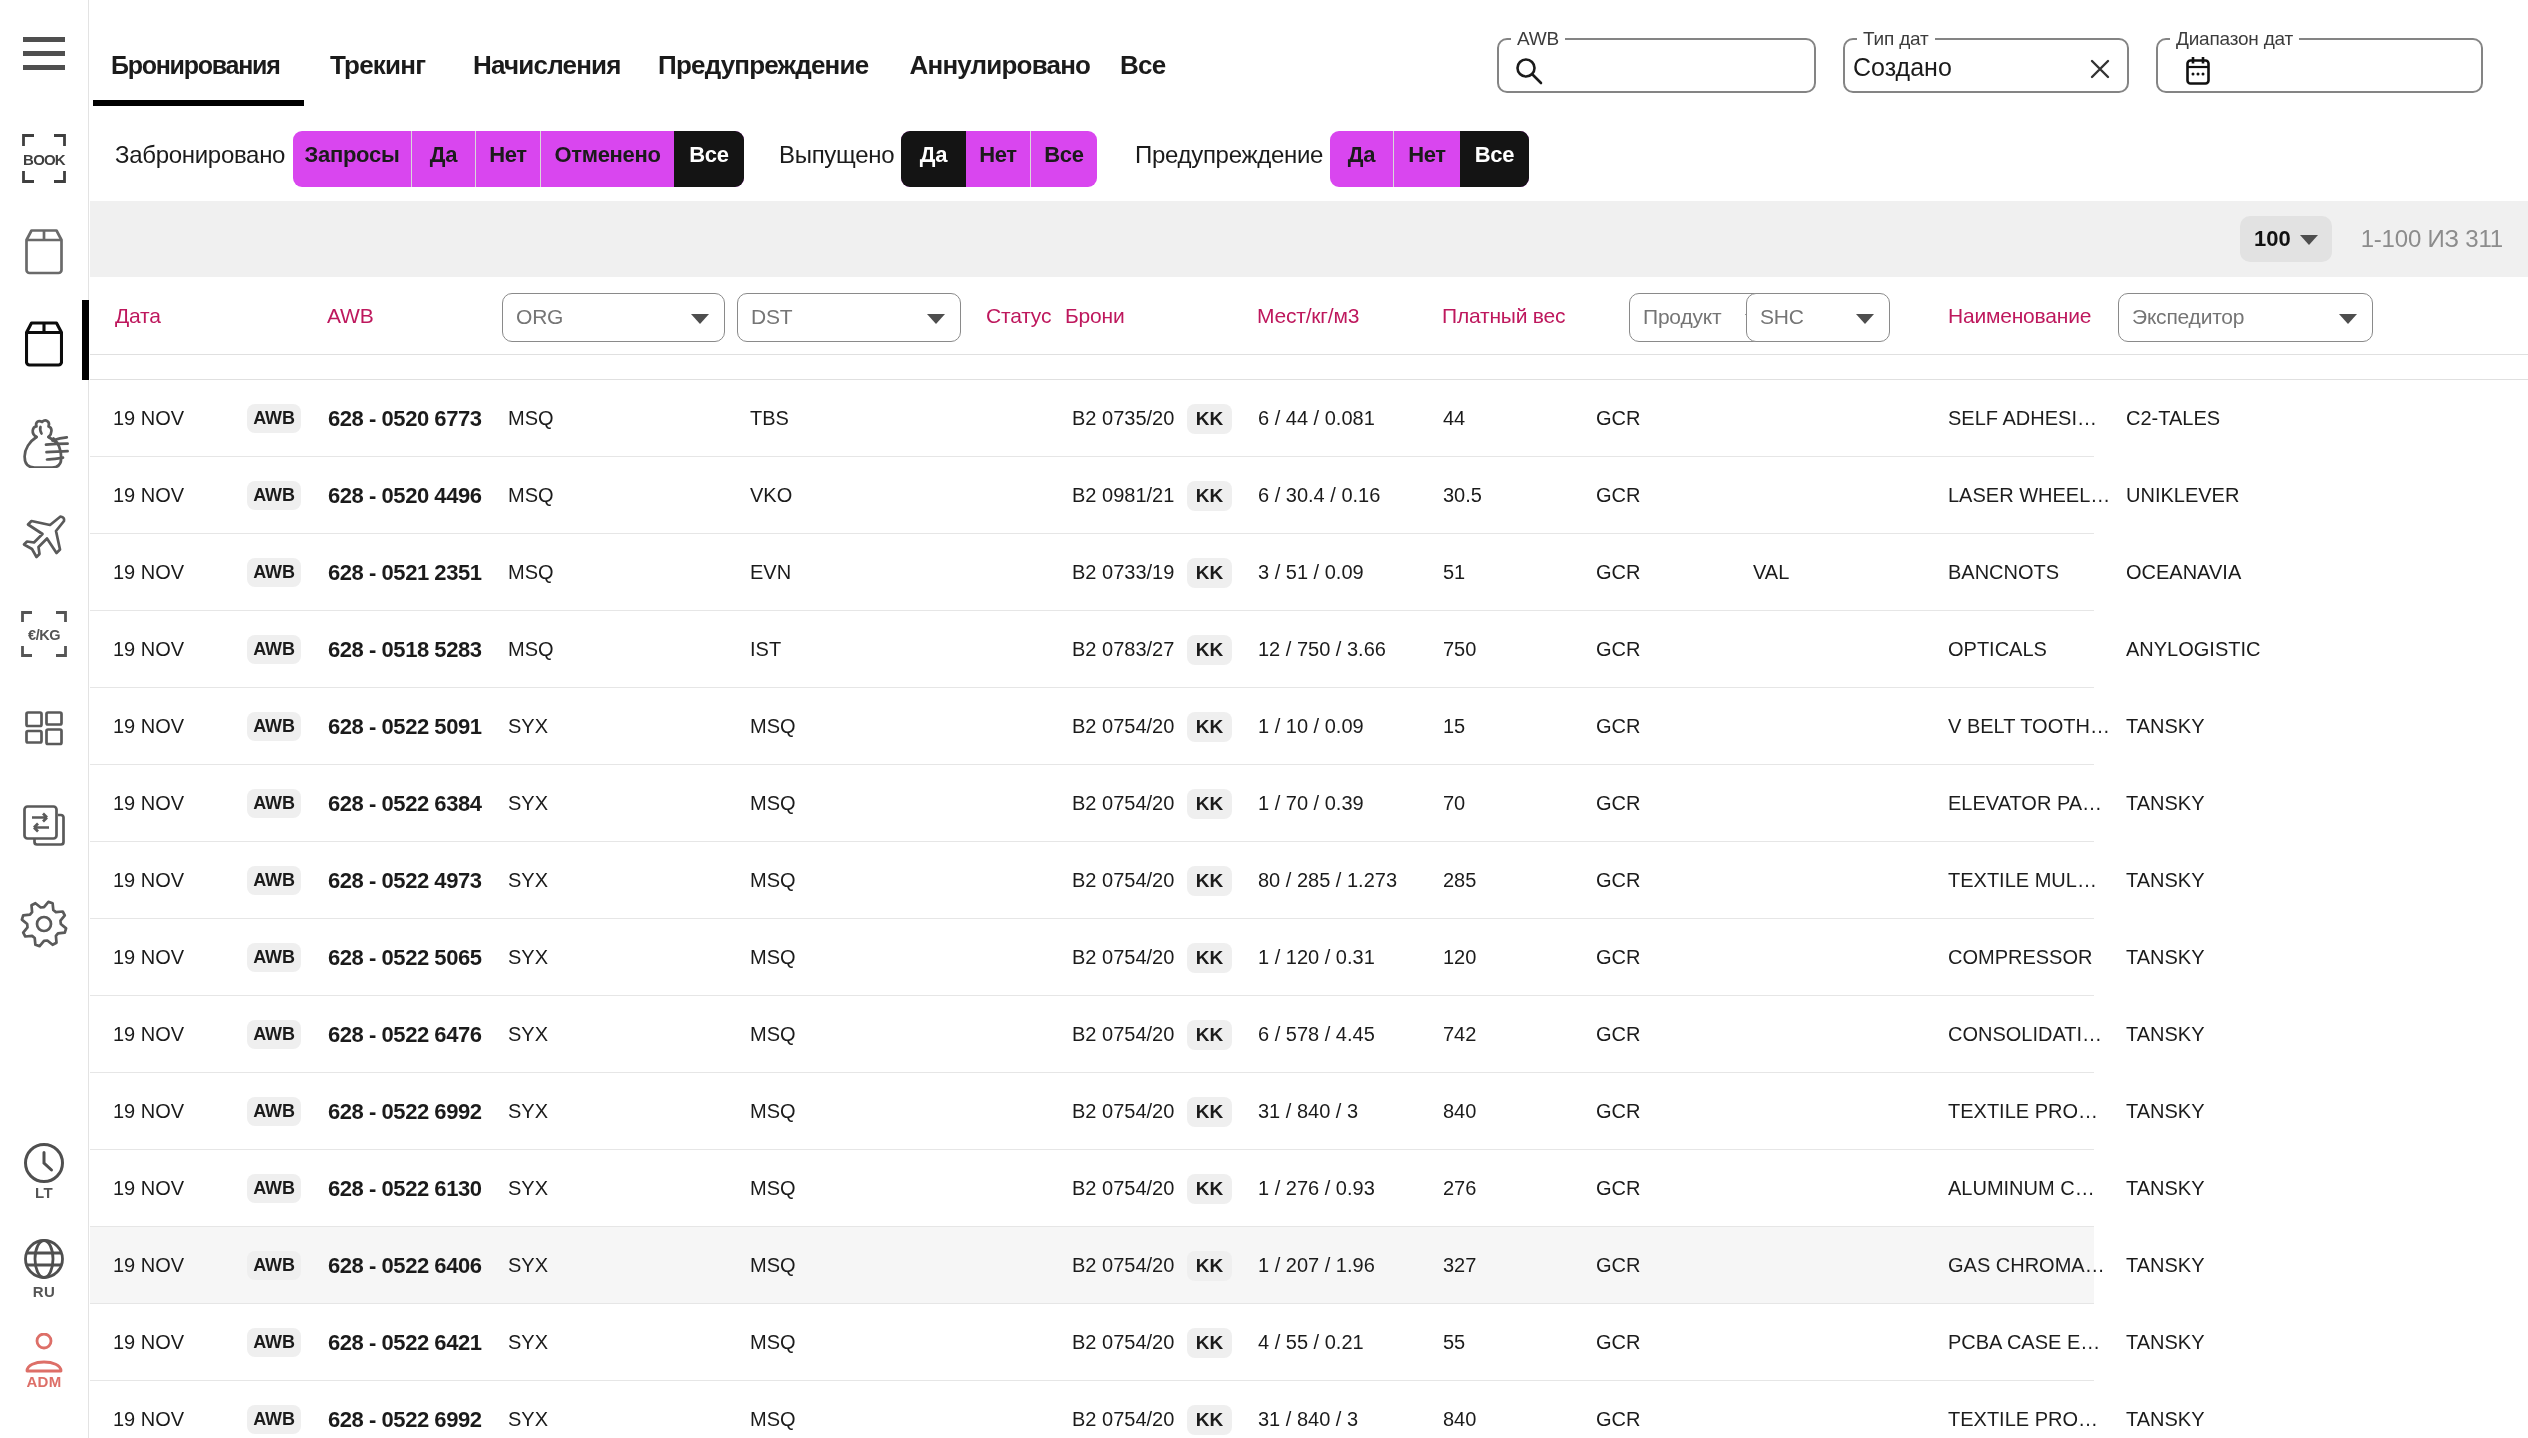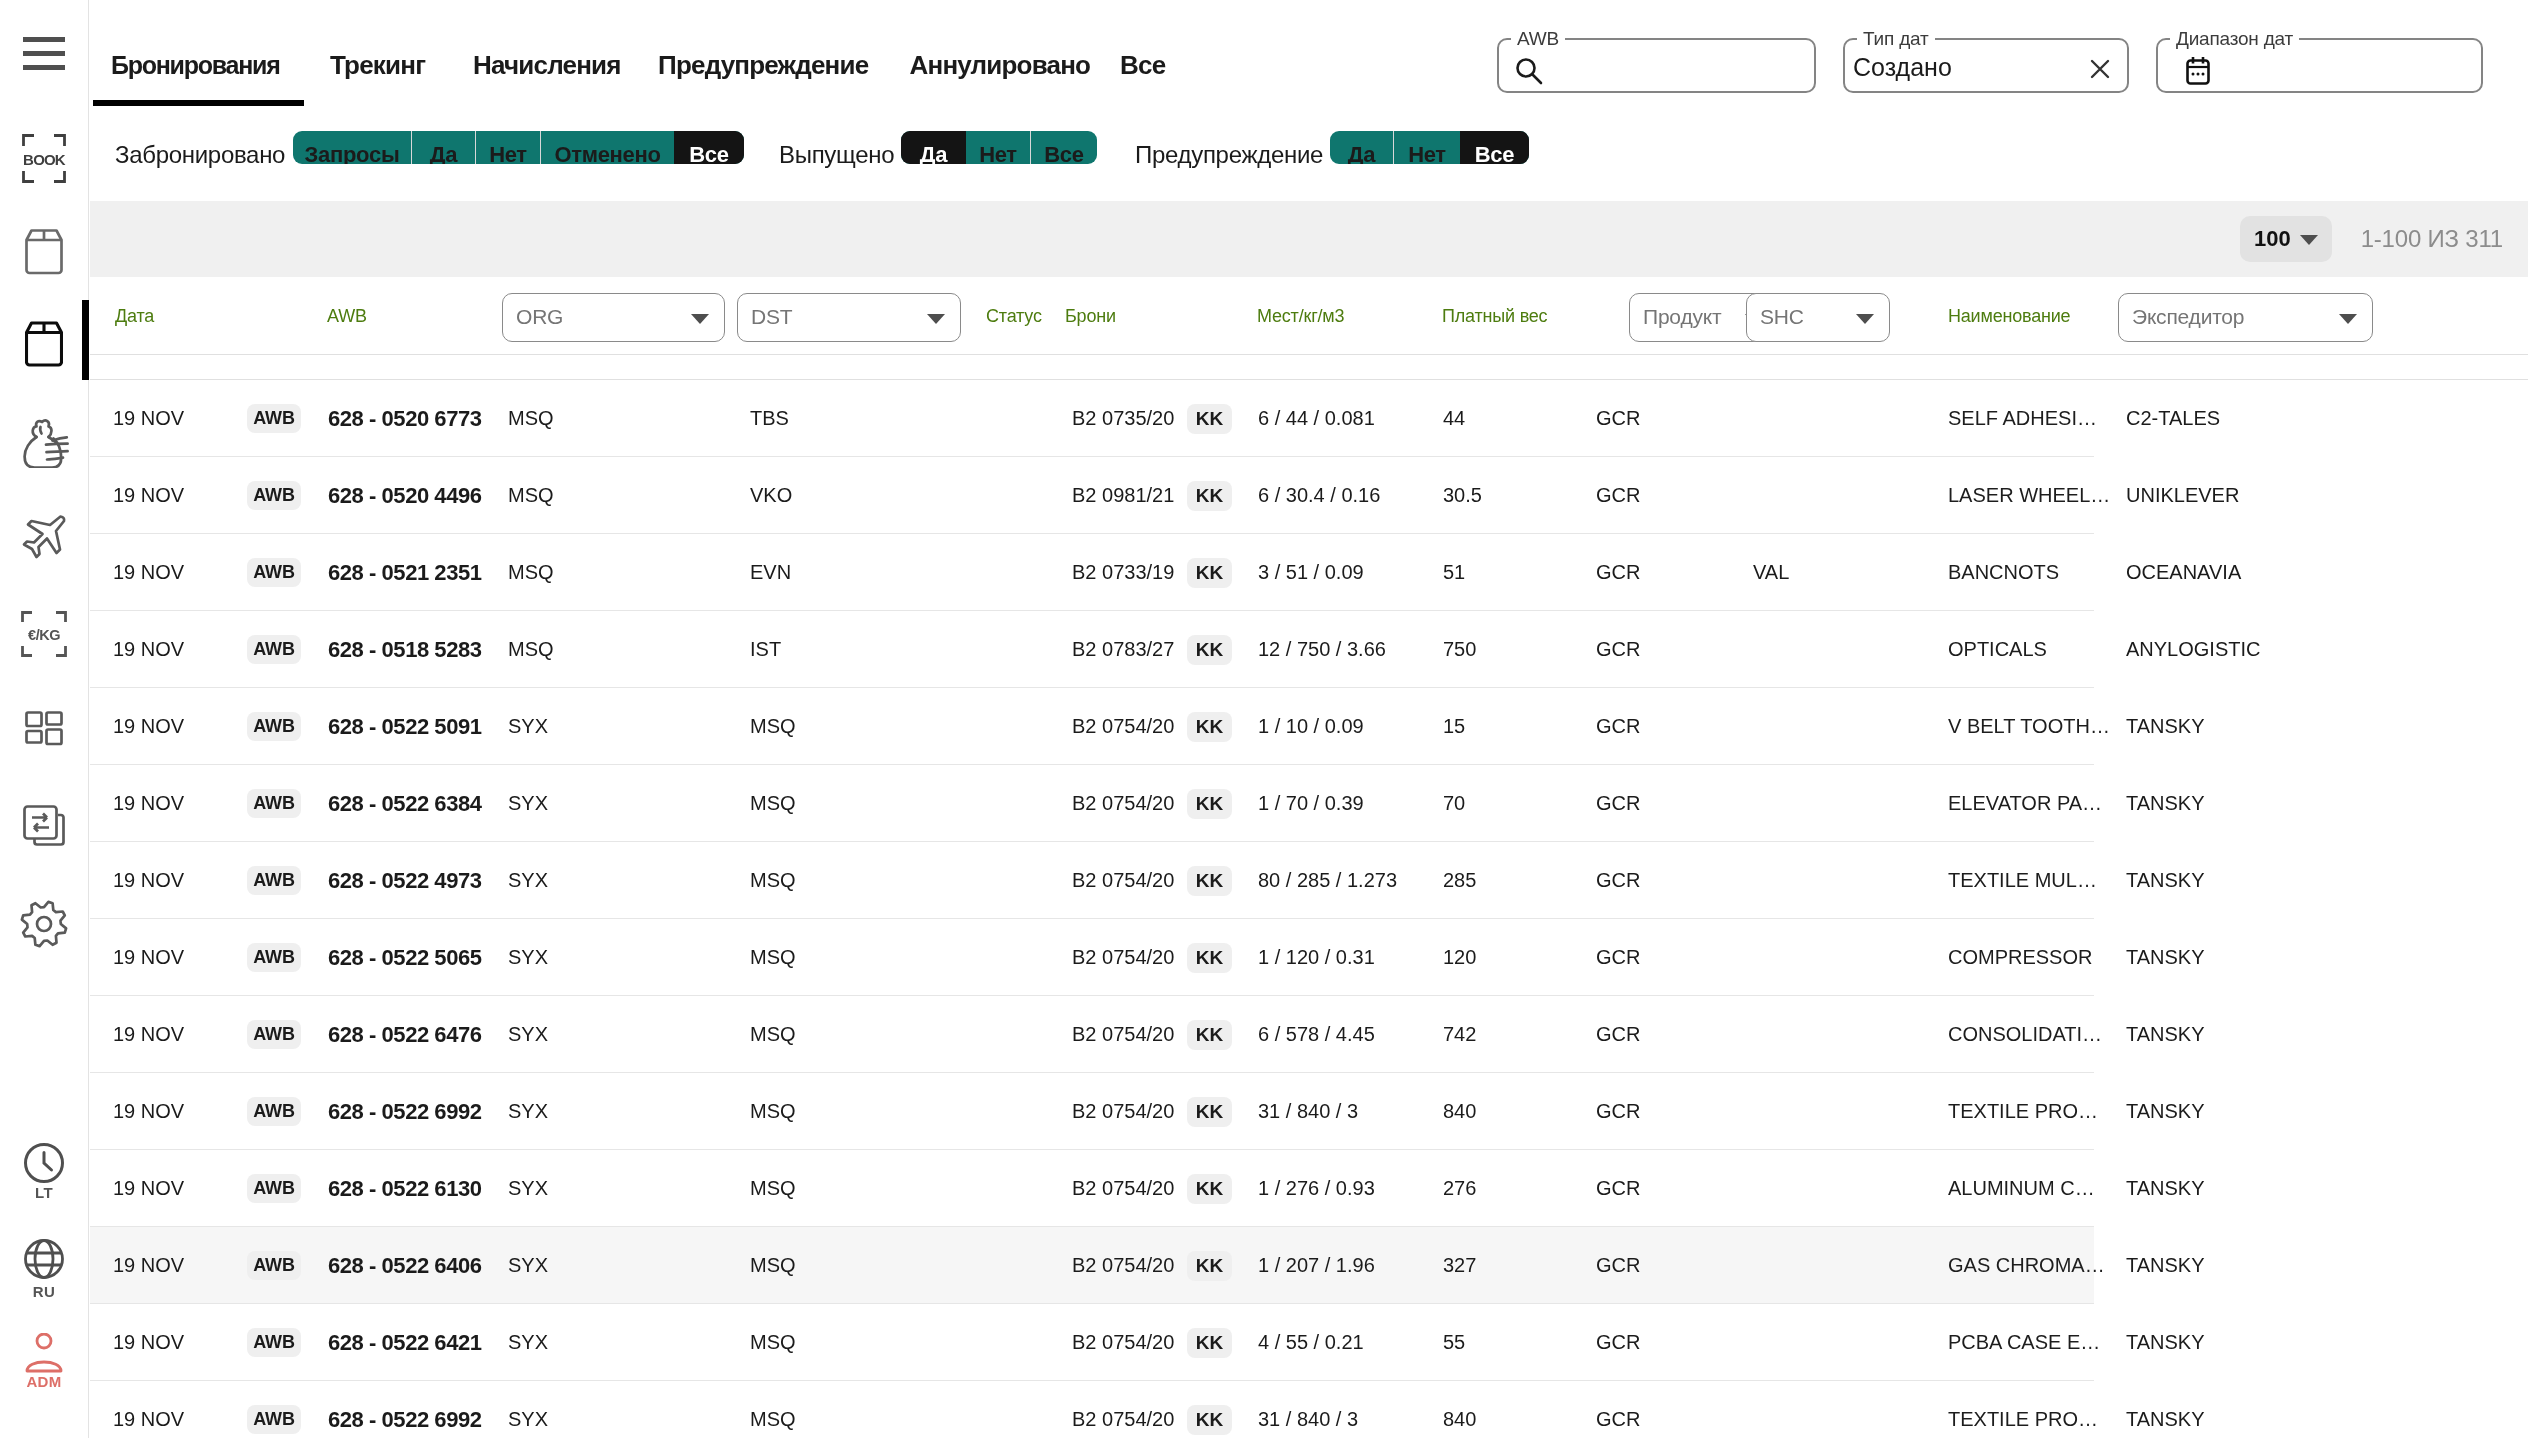--- a/index.html
+++ b/index.html
@@ -21,35 +21,35 @@
 .tab.active { font-weight:bold; font-size:25px; letter-spacing:-1.25px; }
 #tabline { position:absolute; left:3px; top:100px; width:211px; height:6px; background:#000; }
 
 
 .field { position:absolute; top:38px; height:55px; border:2px solid #848484; border-radius:10px; background:#fff; }
 .field .flabel { position:absolute; top:-12px; left:12px; background:#fff; padding:0 6px; font-size:19px; color:#3c3c3c; letter-spacing:-0.2px;}
 .fvalue { position:absolute; left:8px; top:0; height:55px; line-height:55px; font-size:25px; color:#1b1b1b; }
 
 
 .flabel2 { position:absolute; top:131px; height:48px; line-height:48px; font-size:24px; letter-spacing:-0.3px; color:#1b1b1b;}
-.seg { position:absolute; top:131px; height:33px; border-radius:9px; background:#0f766e; display:flex; overflow:hidden; }
+.seg { position:absolute; top:131px; height:56px; border-radius:9px; background:#d946ef; display:flex; overflow:hidden; }
 .seg .s { height:100%; line-height:48px; text-align:center; font-weight:bold; font-size:22px; letter-spacing:-0.3px; color:#1b1b1b; border-right:1px solid #d8d8d8; }
 .seg .s:last-child { border-right:none; }
 .seg .s.on { background:#141414; color:#fff; border-right:none; }
 .seg .s:has(+ .s.on) { border-right:none; }
 
 
 #graybar { position:absolute; left:0; top:201px; width:2438px; height:76px; background:#f0f0f0; }
 #pagesel { position:absolute; left:2150px; top:15px; width:92px; height:46px; background:#e2e2e2; border-radius:10px; }
 #pagesel .t { position:absolute; left:14px; top:0; height:46px; line-height:46px; font-size:22px; font-weight:bold; color:#111; }
 #pagecount { position:absolute; right:25px; top:0; height:76px; line-height:76px; font-size:24px; color:#8c8c8c; letter-spacing:-0.2px;}
 
 
 #thead { position:absolute; left:0; top:277px; width:2438px; height:78px; border-bottom:1px solid #e0e0e0; background:#fff;}
-.hl2 { position:absolute; top:0; height:78px; line-height:78px; font-size:18px; color:#4d7c0f; letter-spacing:-0.2px; }
+.hl2 { position:absolute; top:0; height:78px; line-height:78px; font-size:21px; color:#be185d; letter-spacing:-0.2px; }
 .hdd { position:absolute; top:16px; height:49px; border:1.5px solid #8a8a8a; border-radius:10px; background:#fff; }
 .hdd .dl { position:absolute; left:13px; top:0; height:46px; line-height:46px; font-size:21px; color:#757575; letter-spacing:-0.2px;}
 .tri { position:absolute; right:15px; top:50%; margin-top:-4px; width:0; height:0;
   border-left:9px solid transparent; border-right:9px solid transparent; border-top:10px solid #4e4e4e; }
 
 #emptyrow { position:absolute; left:0; top:355px; width:2438px; height:25px; border-bottom:1px solid #e0e0e0; background:#fff;}
 
 
 .row { position:absolute; left:0; width:2004px; height:77px; border-bottom:1px solid #e6e6e6; font-size:20px; }
 .row.hl { background:#f6f6f6; }

